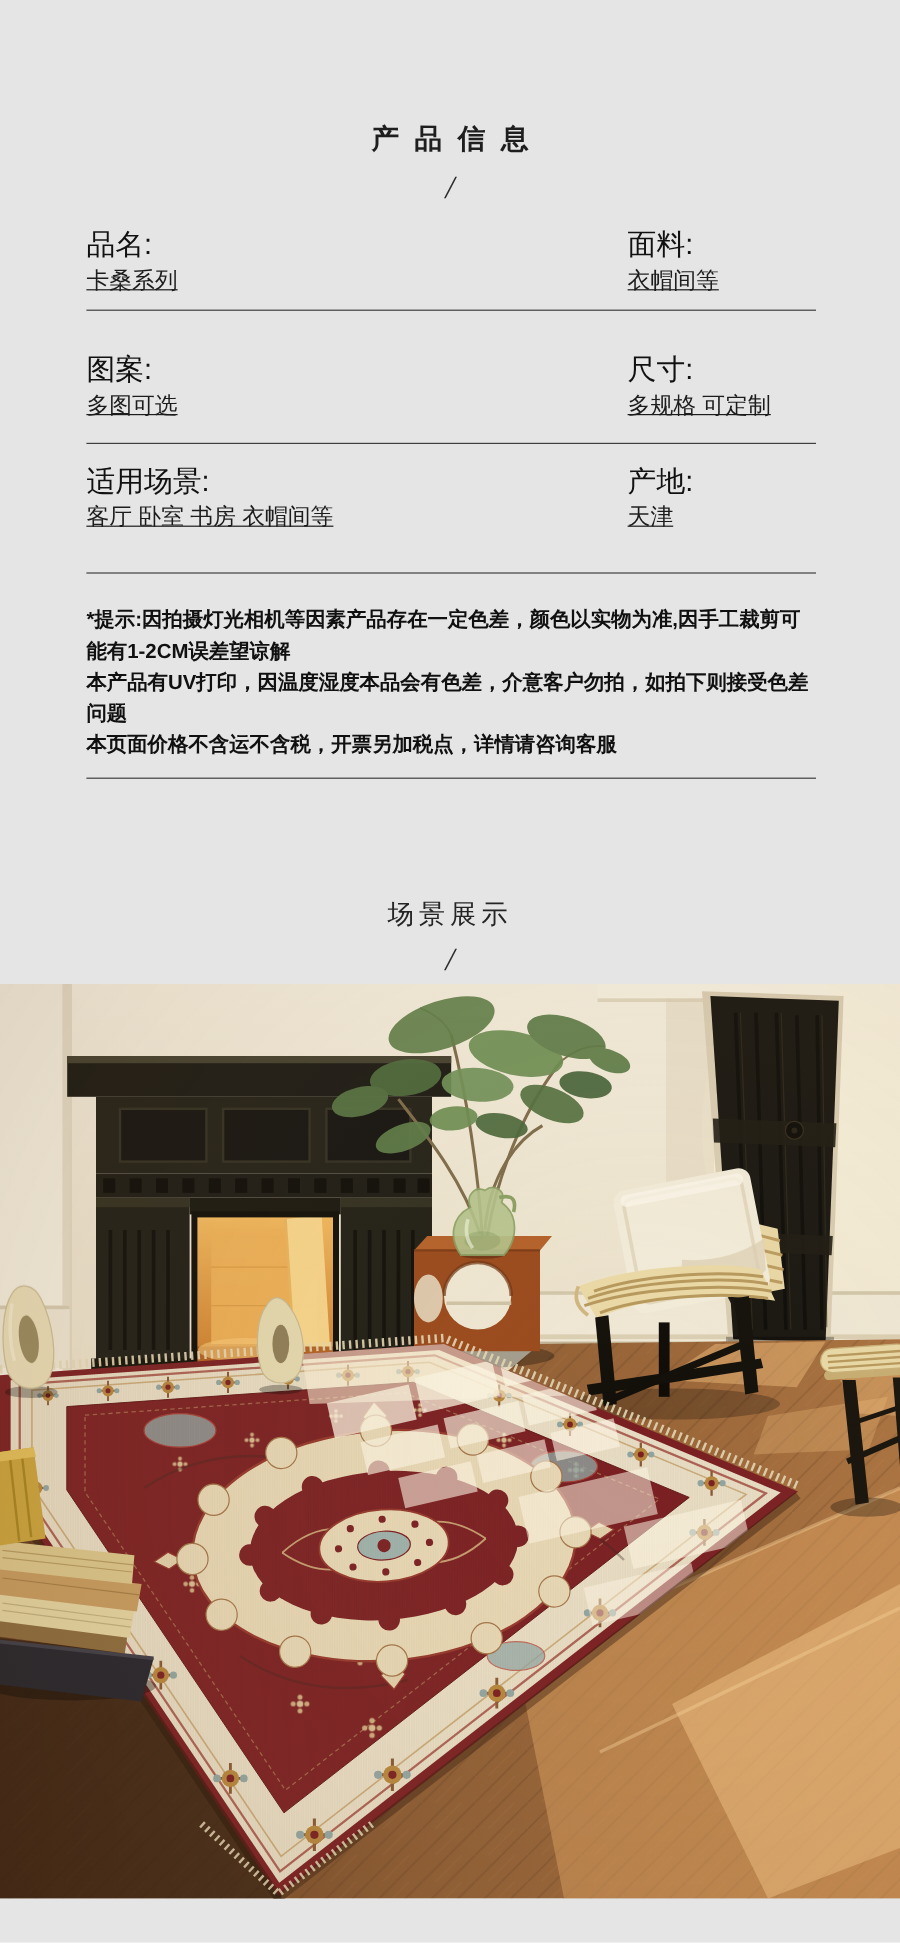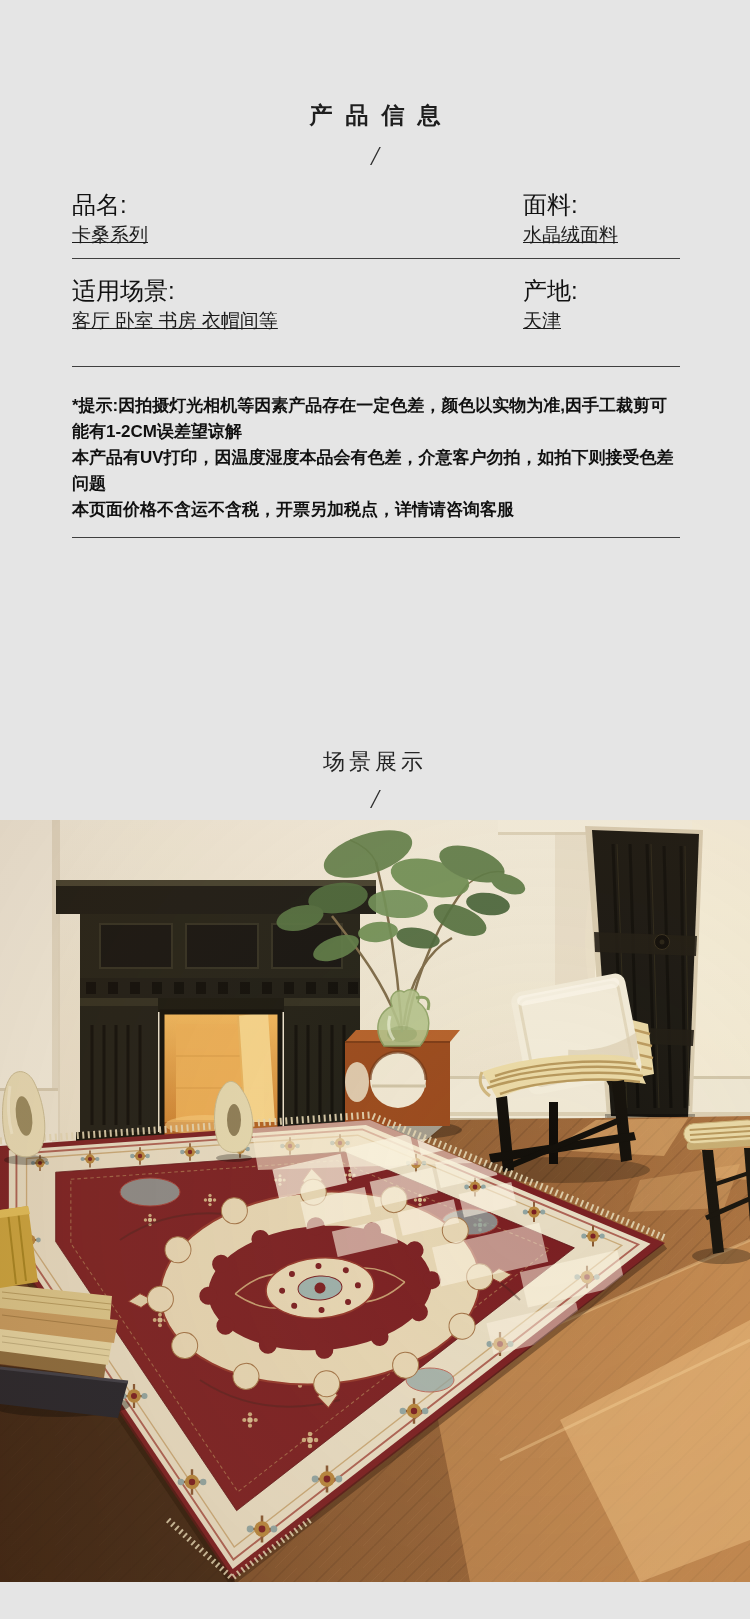--- a/index.html
+++ b/index.html
@@ -40,21 +40,31 @@
   <div class="slash slash1">/</div>
 
   <div class="info">
     <div class="irow r1">
       <div>
         <div class="lab">品名:</div>
         <div class="val">卡桑系列</div>
       </div>
       <div class="cellR">
         <div class="lab">面料:</div>
-        <div class="val">水晶绒面料</div>
+        <div class="val">衣帽间等</div>
+      </div>
+    </div>
+    <div class="irow r2">
+      <div>
+        <div class="lab">图案:</div>
+        <div class="val">多图可选</div>
+      </div>
+      <div class="cellR">
+        <div class="lab">尺寸:</div>
+        <div class="val">多规格 可定制</div>
       </div>
     </div>
     <div class="irow r3">
       <div>
         <div class="lab">适用场景:</div>
         <div class="val">客厅 卧室 书房 衣帽间等</div>
       </div>
       <div class="cellR">
         <div class="lab">产地:</div>
         <div class="val">天津</div>

